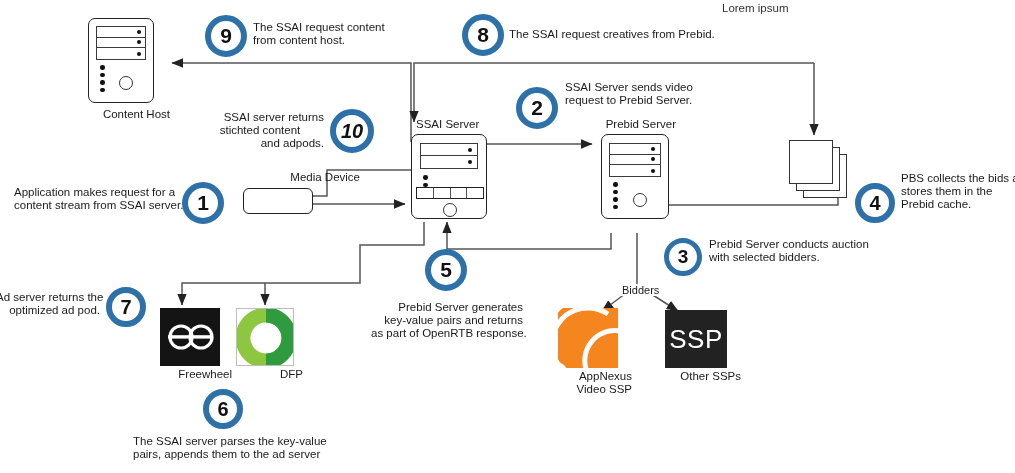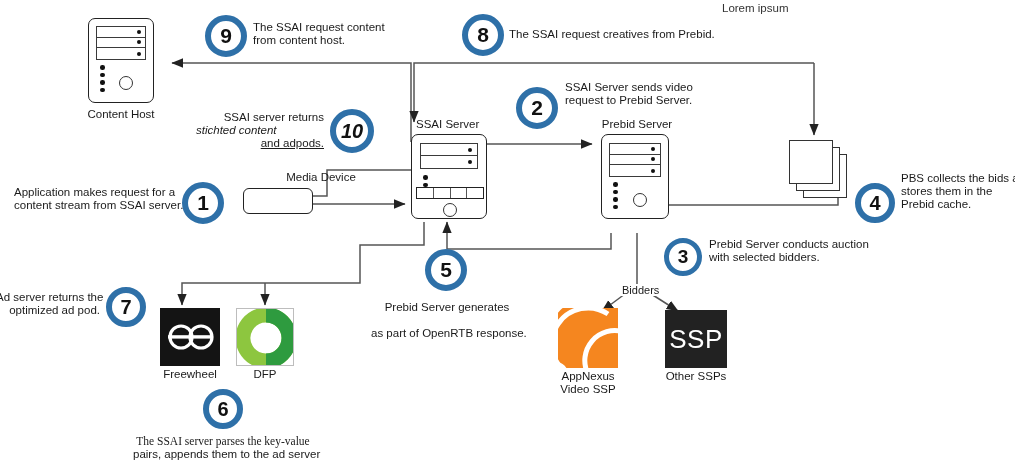--- a/index.html
+++ b/index.html
@@ -6,21 +6,21 @@
   body{
     width:1015px;height:473px;position:relative;overflow:hidden;
     font-family:"Liberation Sans","DejaVu Sans",sans-serif;
     color:#1a1a1a;
   }
   #canvas{position:absolute;left:0;top:0;width:1015px;height:473px;}
   svg.wires{position:absolute;left:0;top:0;width:1015px;height:473px;pointer-events:none;}
 
   .node{position:absolute;}
   .cap{
-    position:absolute;text-align:center;font-size:11.5px;line-height:13px;
+    position:absolute;text-align:right;font-size:11.5px;line-height:13px;
     color:#1a1a1a;white-space:nowrap;
   }
 
   
   .tower{
     position:absolute;border:1.6px solid #222;border-radius:7px;background:#fff;
     box-sizing:border-box;
   }
   .bays{position:absolute;left:11%;right:11%;border:1.4px solid #3a3a3a;box-sizing:border-box;background:#fff;}
   .bay{position:relative;border-bottom:1.4px solid #3a3a3a;box-sizing:border-box;}
@@ -242,26 +242,27 @@
     <span>4</span>
   </div>
   <div class="cap" style="left:901px;top:172px;width:130px;text-align:left;">PBS collects the bids and</div>
   <div class="cap" style="left:901px;top:185px;width:130px;text-align:left;">stores them in the</div>
   <div class="cap" style="left:901px;top:198px;width:130px;text-align:left;">Prebid cache.</div>
 
   <div class="badge" style="left:425px;top:249px;width:42px;height:42px;border:6px solid #2E70A8;font-size:21px;">
     <span>5</span>
   </div>
   <div class="cap" style="left:371px;top:301px;width:152px;">Prebid Server generates</div>
+  <div class="cap" style="left:371px;top:314px;width:152px;">key-value pairs and returns</div>
   <div class="cap" style="left:371px;top:327px;width:152px;">as part of OpenRTB response.</div>
 
   <div class="badge" style="left:203px;top:389px;width:40px;height:40px;border:6px solid #2E70A8;font-size:20px;">
     <span>6</span>
   </div>
-  <div class="cap" style="left:133px;top:435px;width:180px;font-family:Liberation Serif, serif;">The SSAI server parses the key-value</div>
+  <div class="cap" style="left:133px;top:435px;width:180px;">The SSAI server parses the key-value</div>
   <div class="cap" style="left:133px;top:448px;width:180px;">pairs, appends them  to the ad server</div>
 
   <div class="badge" style="left:106px;top:287px;width:40px;height:40px;border:6px solid #2E70A8;font-size:20px;">
     <span>7</span>
   </div>
   <div class="cap" style="left:-4px;top:291px;width:104px;text-align:right;">Ad server returns the</div>
   <div class="cap" style="left:-4px;top:304px;width:104px;text-align:right;">optimized ad pod.</div>
 
   <div class="badge" style="left:462px;top:14px;width:42px;height:42px;border:6px solid #2E70A8;font-size:21px;">
     <span>8</span>
@@ -271,16 +272,16 @@
   <div class="badge" style="left:205px;top:15px;width:42px;height:42px;border:6px solid #2E70A8;font-size:21px;">
     <span>9</span>
   </div>
   <div class="cap" style="left:253px;top:21px;width:200px;text-align:left;">The SSAI request content</div>
   <div class="cap" style="left:253px;top:34px;width:200px;text-align:left;">from content host.</div>
 
   <div class="badge" style="left:330px;top:109px;width:44px;height:44px;border:6px solid #2E70A8;font-size:20px;font-style:italic;">
     <span>10</span>
   </div>
   <div class="cap" style="left:196px;top:111px;width:128px;text-align:right;">SSAI server returns</div>
-  <div class="cap" style="left:196px;top:124px;width:128px;text-align:left;font-style:italic;">stichted  content</div>
-  <div class="cap" style="left:196px;top:137px;width:128px;text-align:right;text-decoration:underline;">and adpods.</div>
+  <div class="cap" style="left:196px;top:124px;width:128px;text-align:center;">stichted  content</div>
+  <div class="cap" style="left:196px;top:137px;width:128px;text-align:right;">and adpods.</div>
 
 </div>
 
 </body></html>

